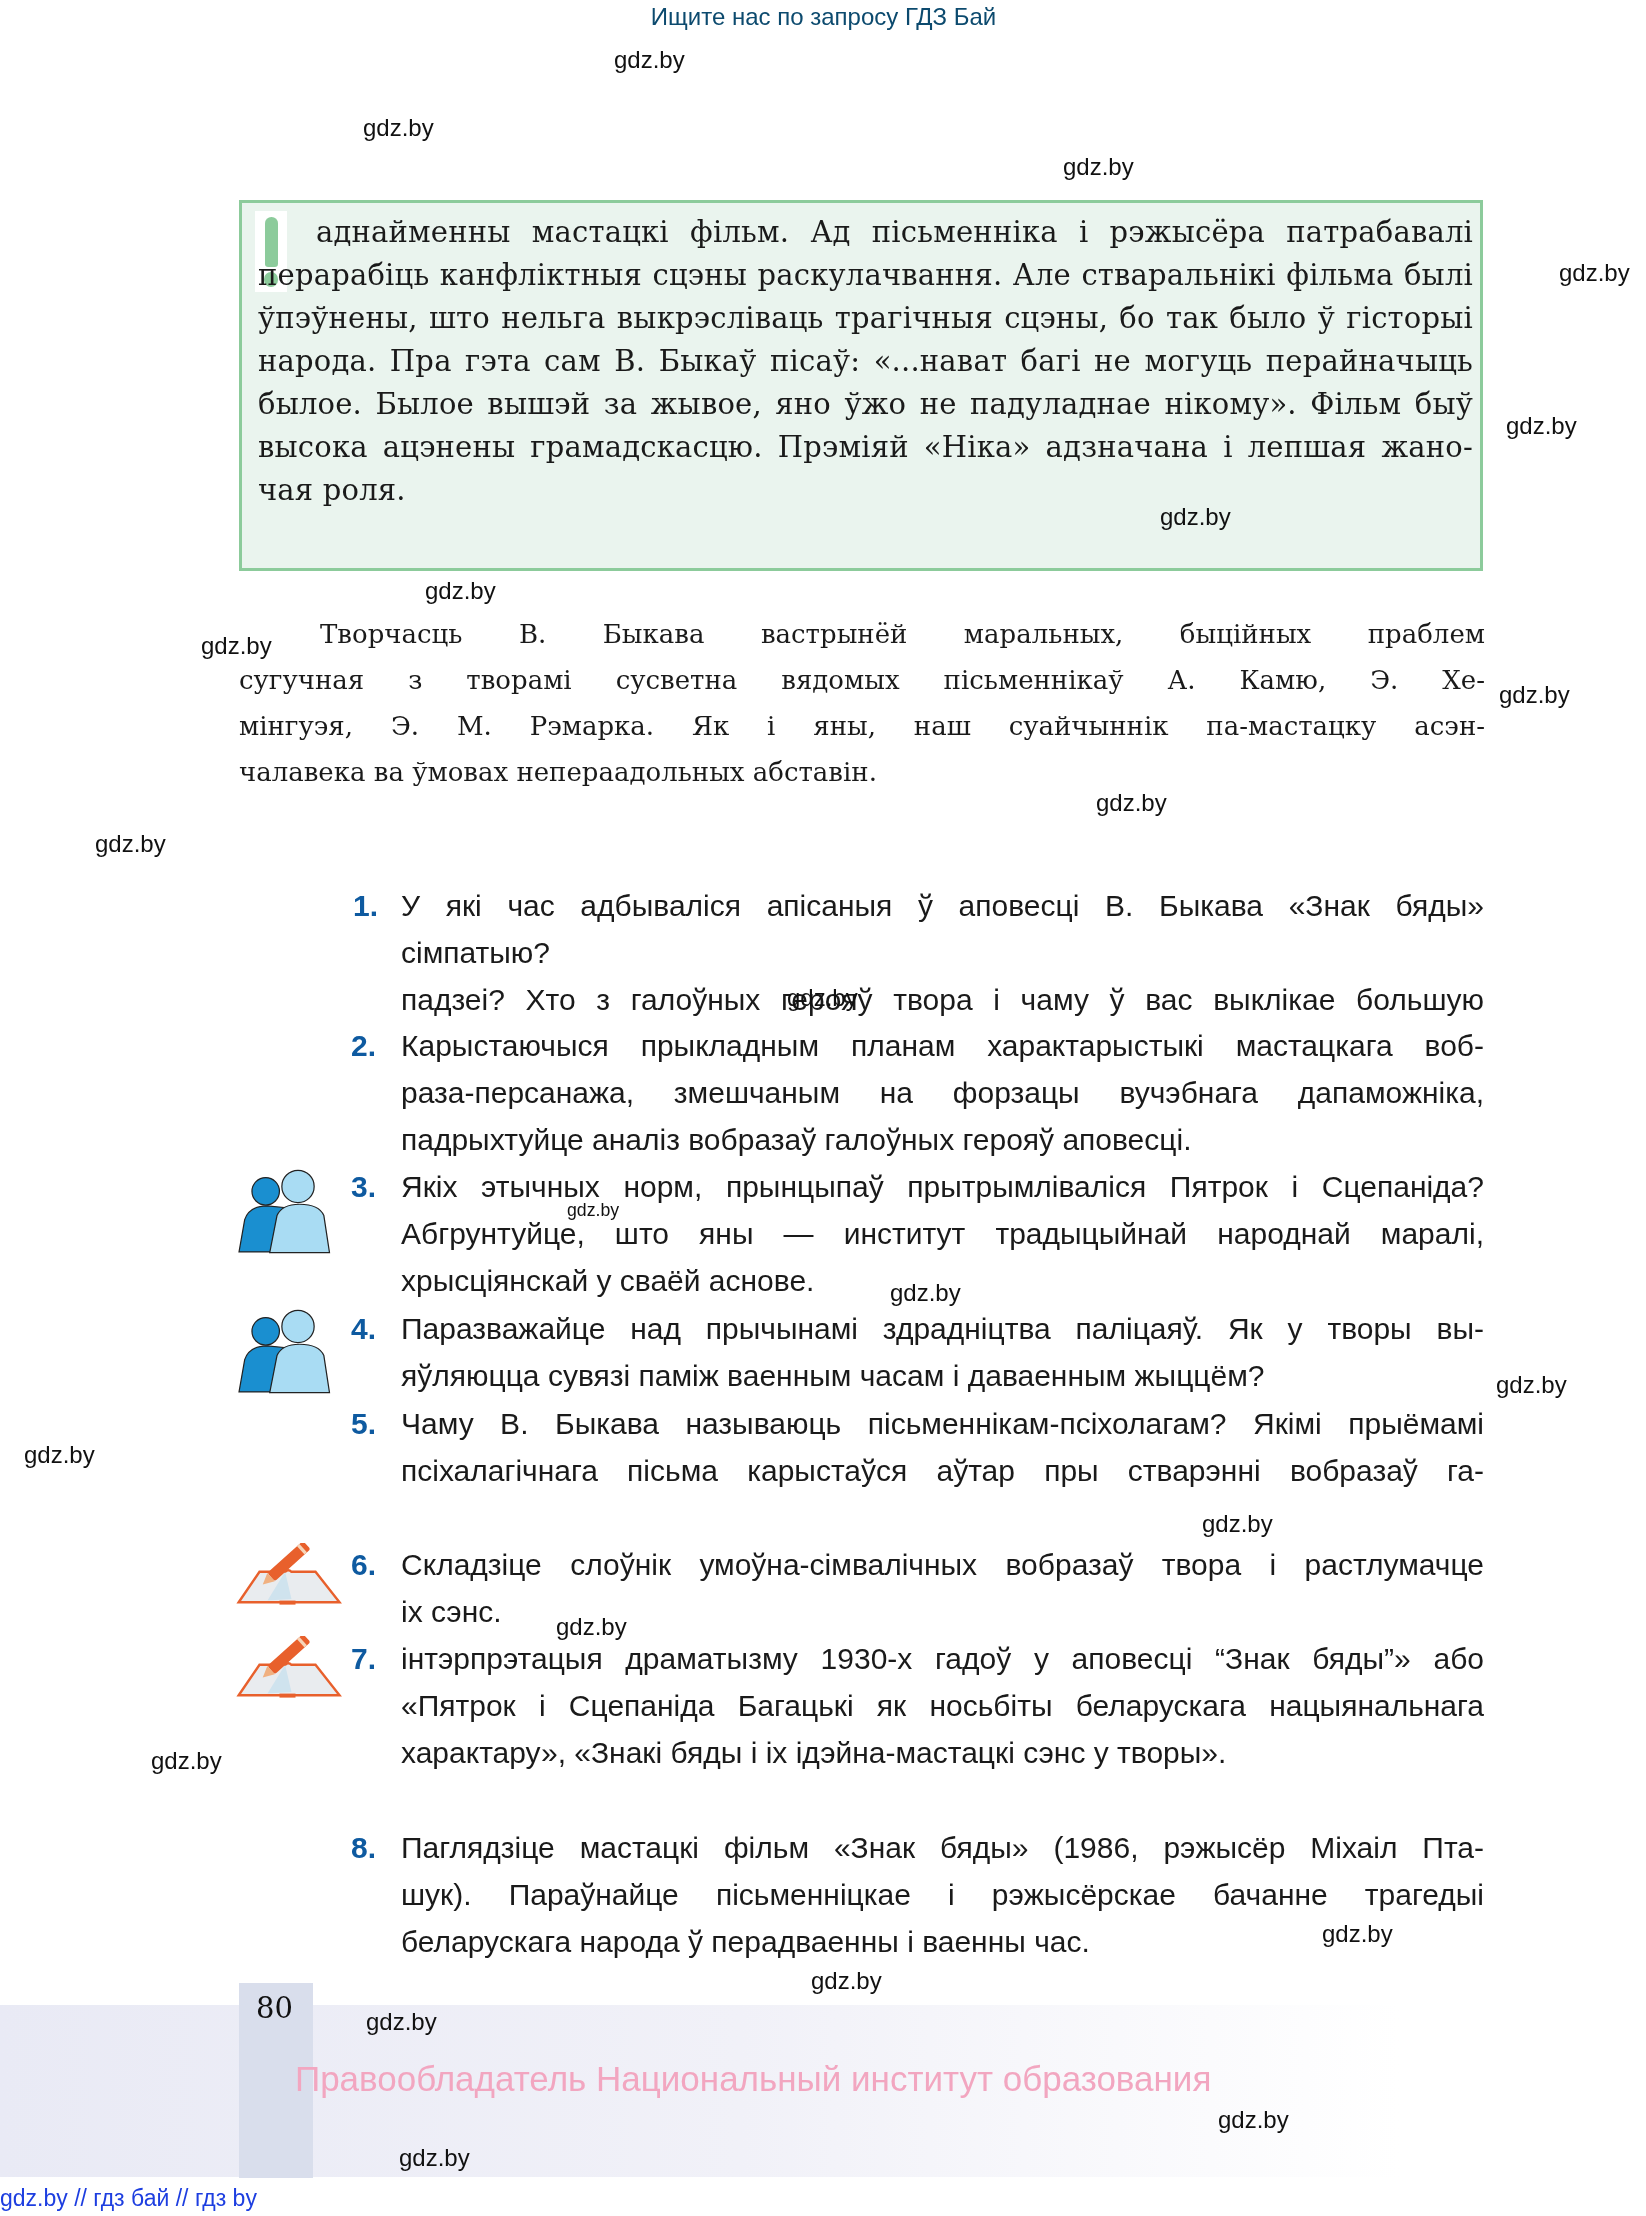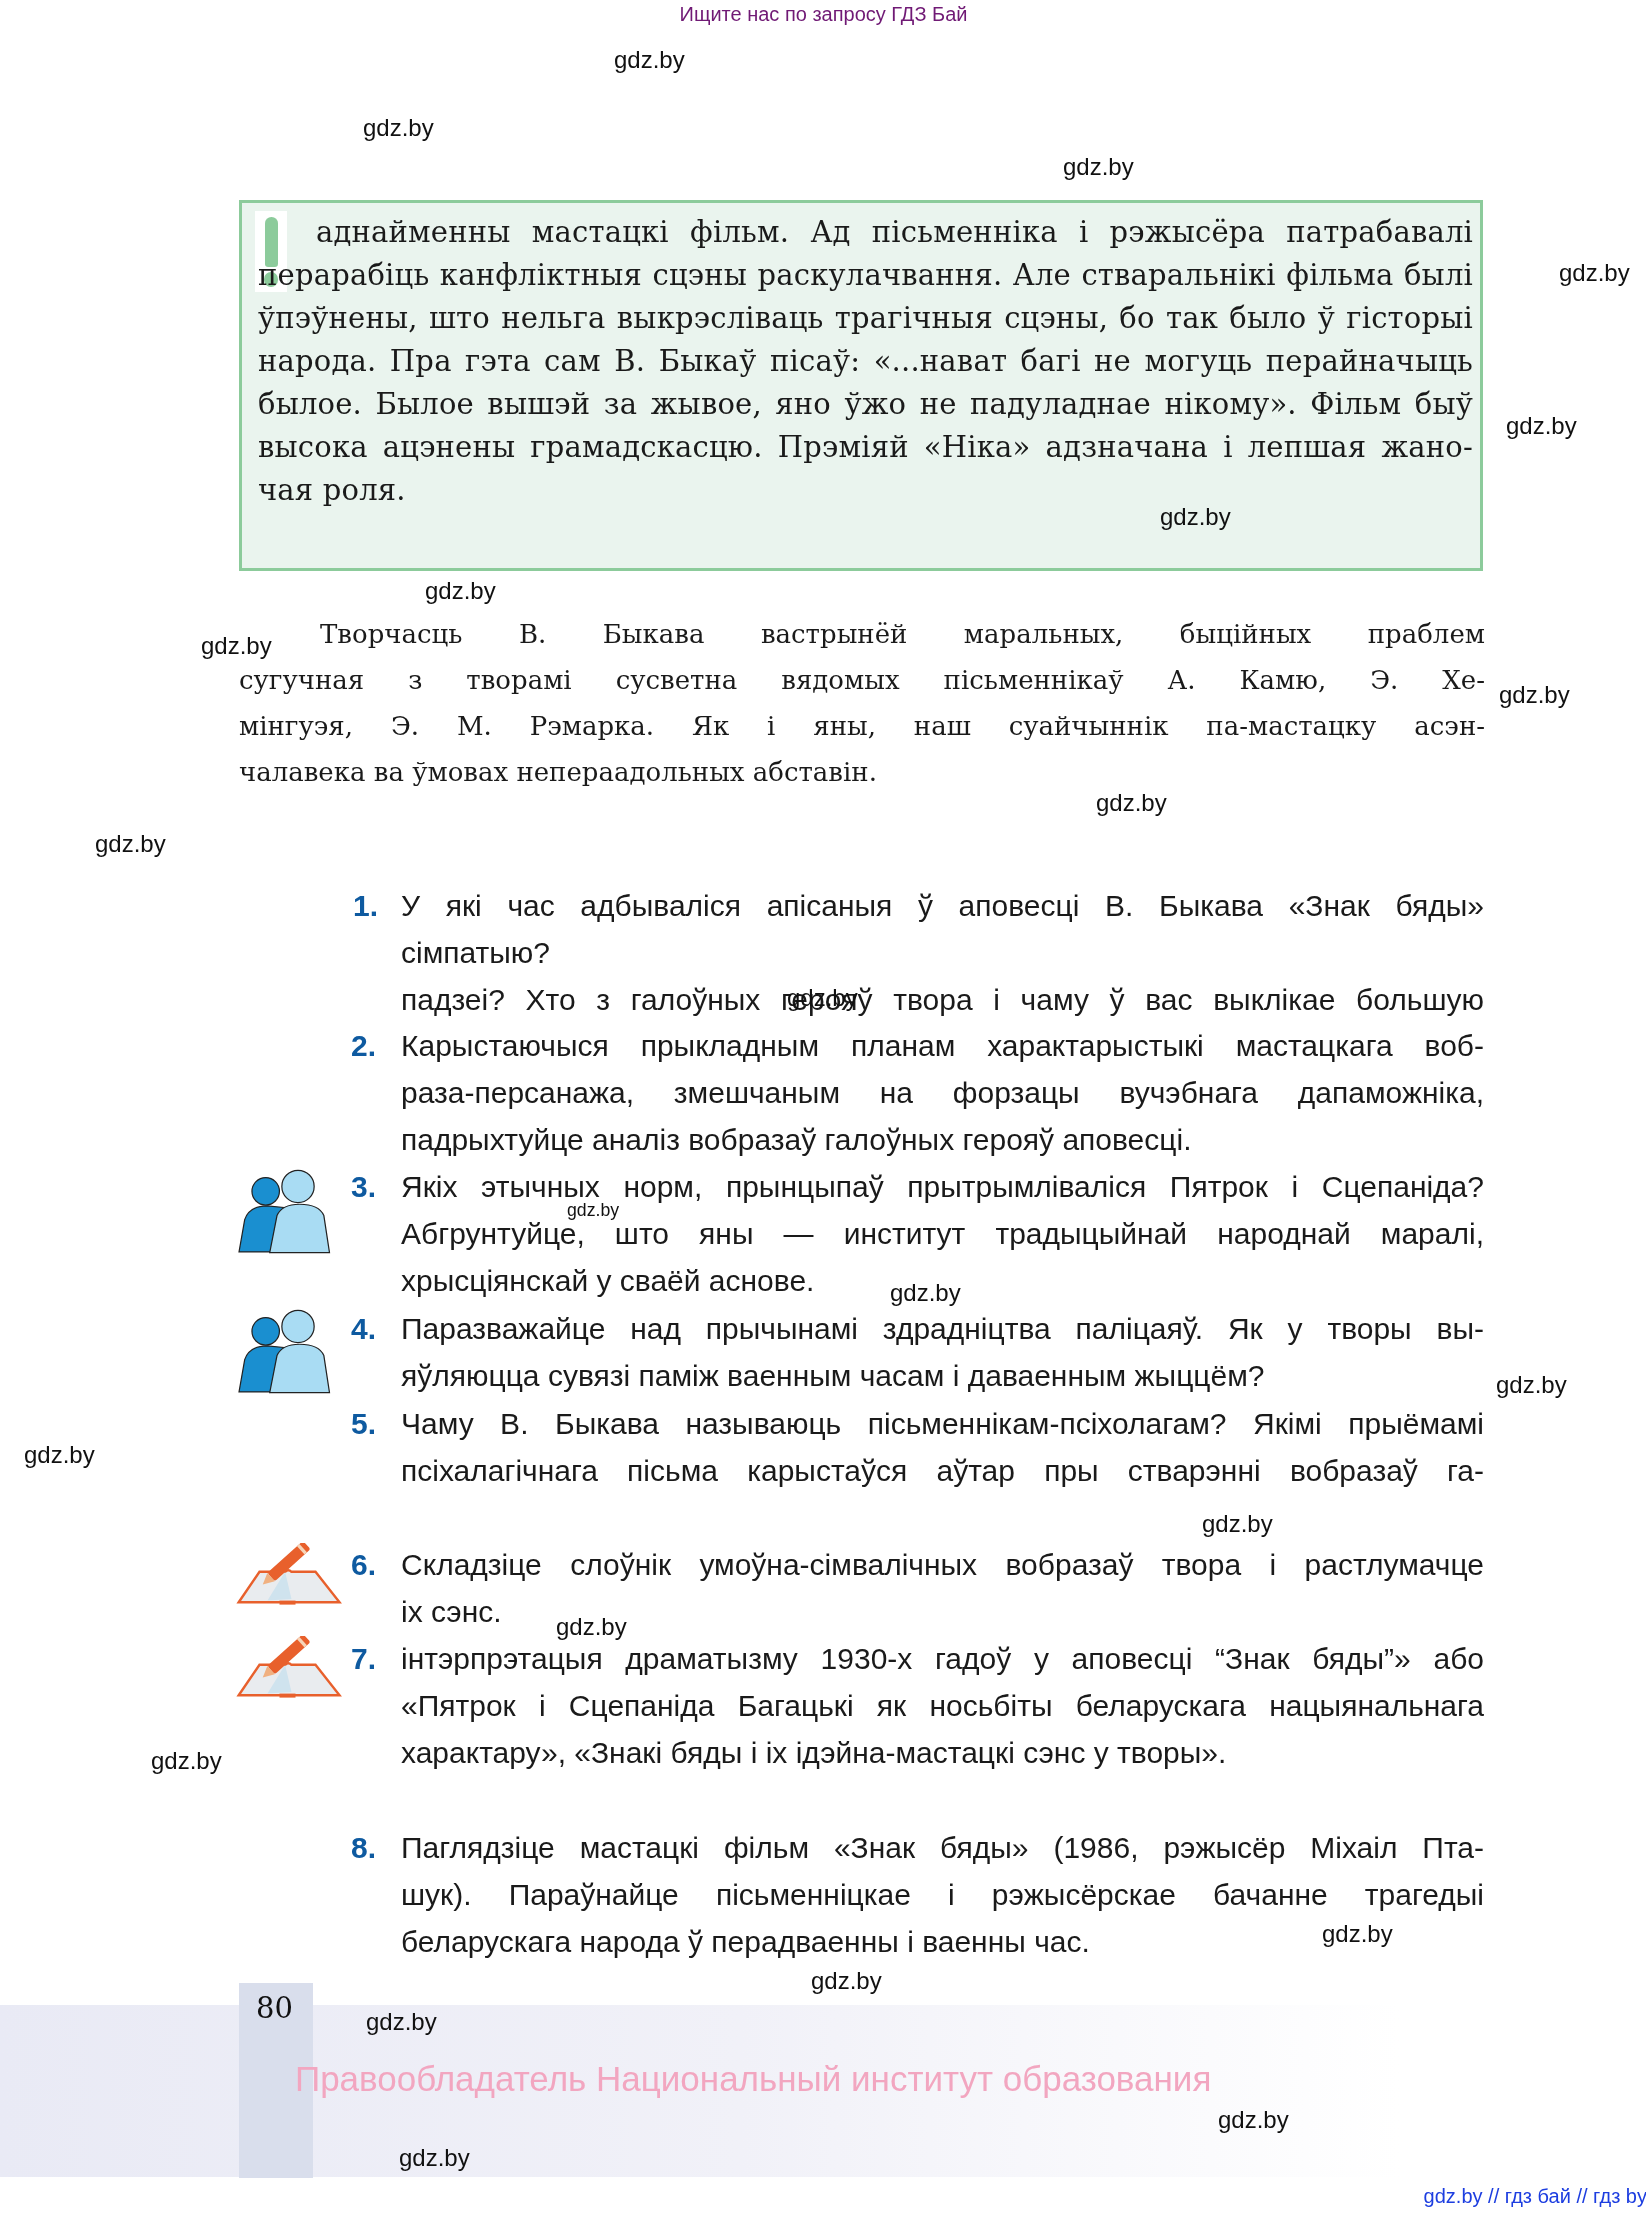--- a/index.html
+++ b/index.html
@@ -3,21 +3,21 @@
 <meta charset="utf-8">
 <style>
   html, body { margin:0; padding:0; }
   body {
     width:1647px; height:2216px; position:relative; overflow:hidden;
     background:#ffffff; color:#1a1a1a;
     font-family:"Liberation Sans", sans-serif;
   }
   .top-promo {
     position:absolute; top:3.2px; left:0; width:1647px; text-align:center;
-    color:#701a75; font-size:20px; font-family:"Liberation Sans", sans-serif;
+    color:#0c4a6e; font-size:24px; font-family:"Liberation Sans", sans-serif;
   }
   .wm {
     position:absolute; font-family:"Liberation Sans", sans-serif;
     font-size:24px; color:#111; white-space:nowrap; line-height:1;
   }
   .wm.small { font-size:17.7px; }
 
   
   .info-box {
     position:absolute; left:239px; top:200px; width:1244px; height:371px;
@@ -84,22 +84,22 @@
   .page-num {
     position:absolute; left:256px; top:1991px;
     font-family:"DejaVu Serif", "Liberation Serif", serif; font-size:29px; color:#111;
   }
   .copyright {
     position:absolute; left:295px; top:2059px;
     font-family:"Liberation Sans", sans-serif; font-size:35px; color:#f2a6c0;
     white-space:nowrap;
   }
   .footer-links {
-    position:absolute; left:0; top:2185px; width:1647px; text-align:right;
-    font-family:"Liberation Sans", sans-serif; font-size:20px; color:#1d3ee0;
+    position:absolute; left:0; top:2185px; width:1647px; text-align:left;
+    font-family:"Liberation Sans", sans-serif; font-size:23px; color:#1d3ee0;
   }
 </style>
 </head>
 <body>
 
 <div class="top-promo">Ищите нас по запросу ГДЗ Бай</div>
 
 <div class="info-box"></div>
 <div class="excl">
   <div class="bar"></div>

